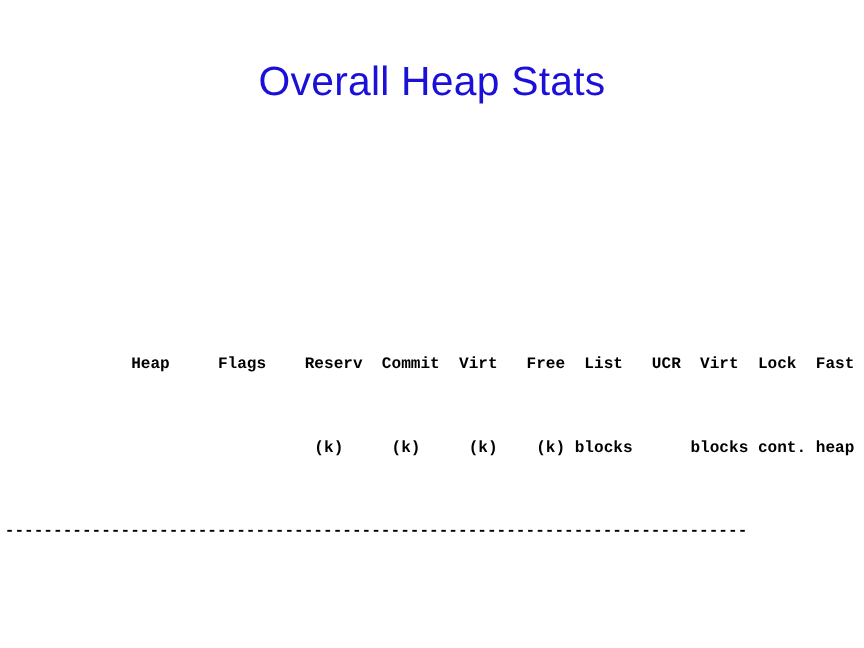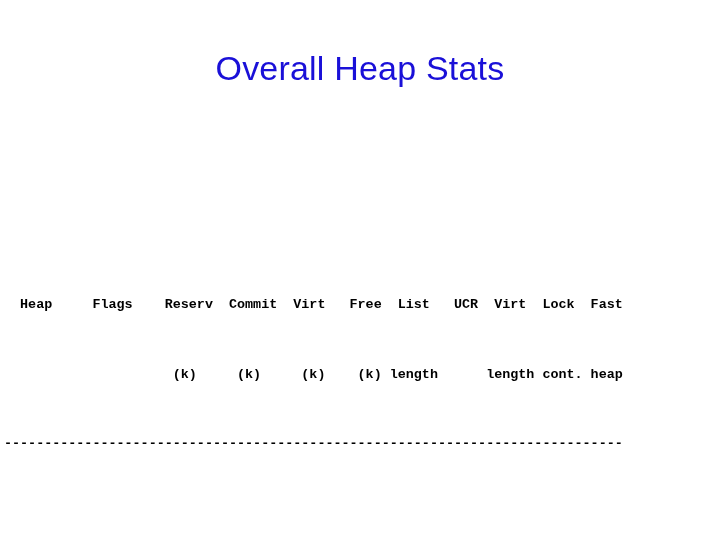--- a/index.html
+++ b/index.html
@@ -45,20 +45,21 @@
     font-weight: bold;
     line-height: 17.4px;
     color: #000000;
     white-space: pre;
     letter-spacing: 0px;
   }
   .console .line {
     white-space: pre;
     display: block;
     height: 17.4px;
+    text-align: right;
   }
   .console .blank {
     height: 17.4px;
     display: block;
   }
   .rule {
     white-space: pre;
     display: block;
     height: 17.4px;
     overflow: hidden;
@@ -76,21 +77,21 @@
 
   <div class="slide-title">Overall Heap Stats</div>
 
   <div class="console">
 
 
     <span class="blank"></span>
 
     <span class="line">  Heap     Flags    Reserv  Commit  Virt   Free  List   UCR  Virt  Lock  Fast </span>
 
-    <span class="line">                     (k)     (k)     (k)    (k) length      length cont. heap </span>
+    <span class="line">                     (k)     (k)     (k)    (k) blocks      blocks cont. heap </span>
 
     <span class="rule">-----------------------------------------------------------------------------</span>
 
     
 
     
 
     
 
     

